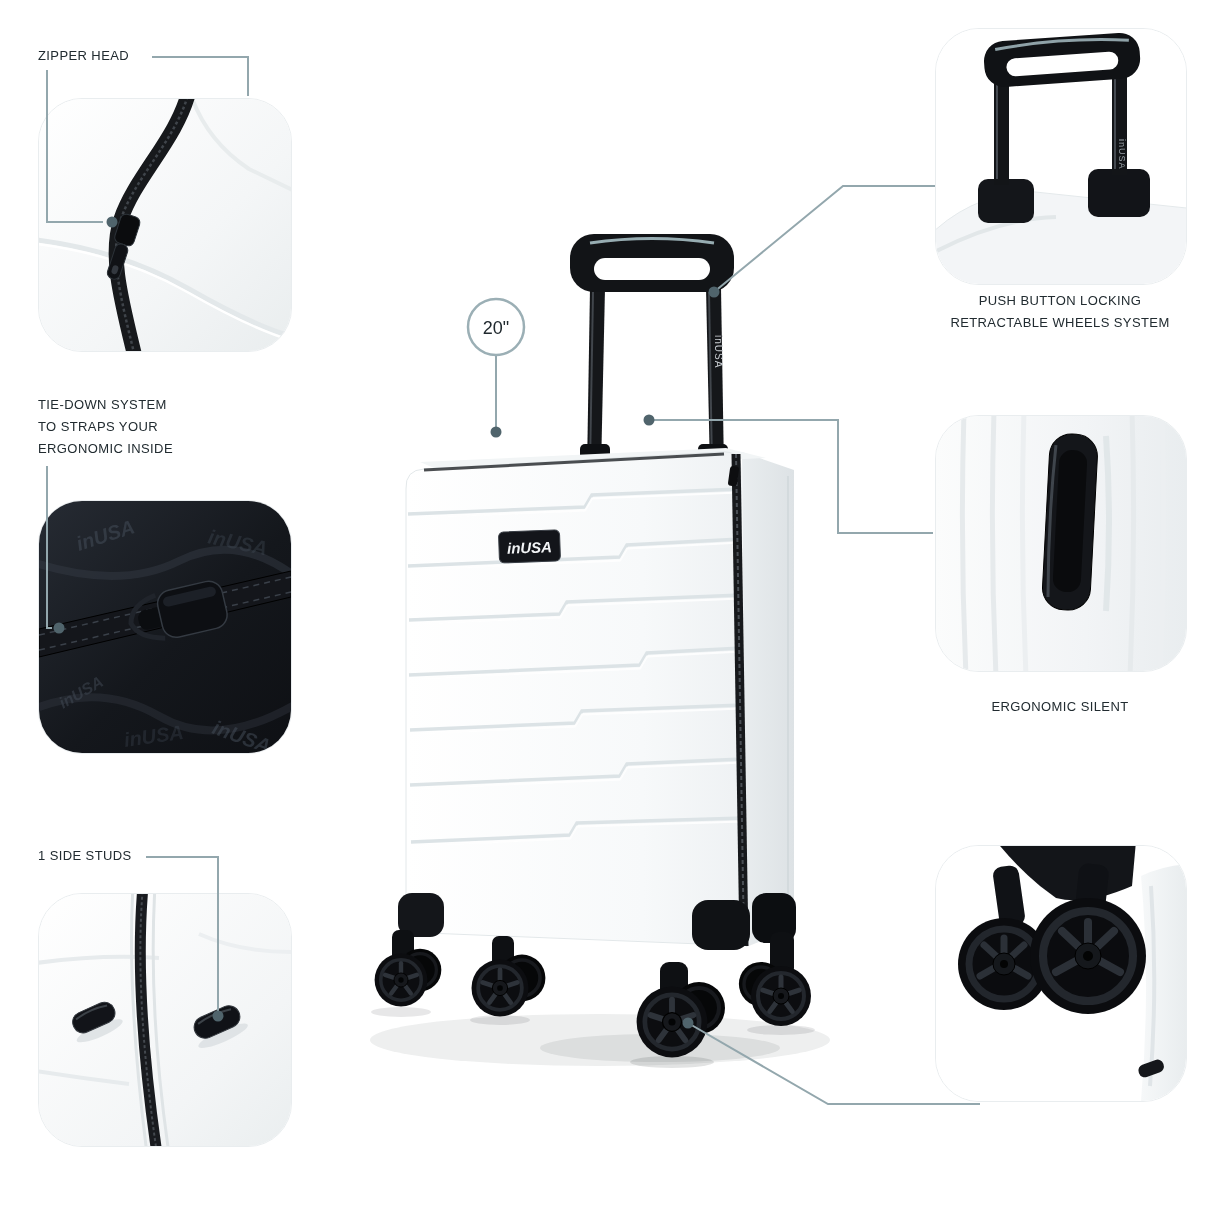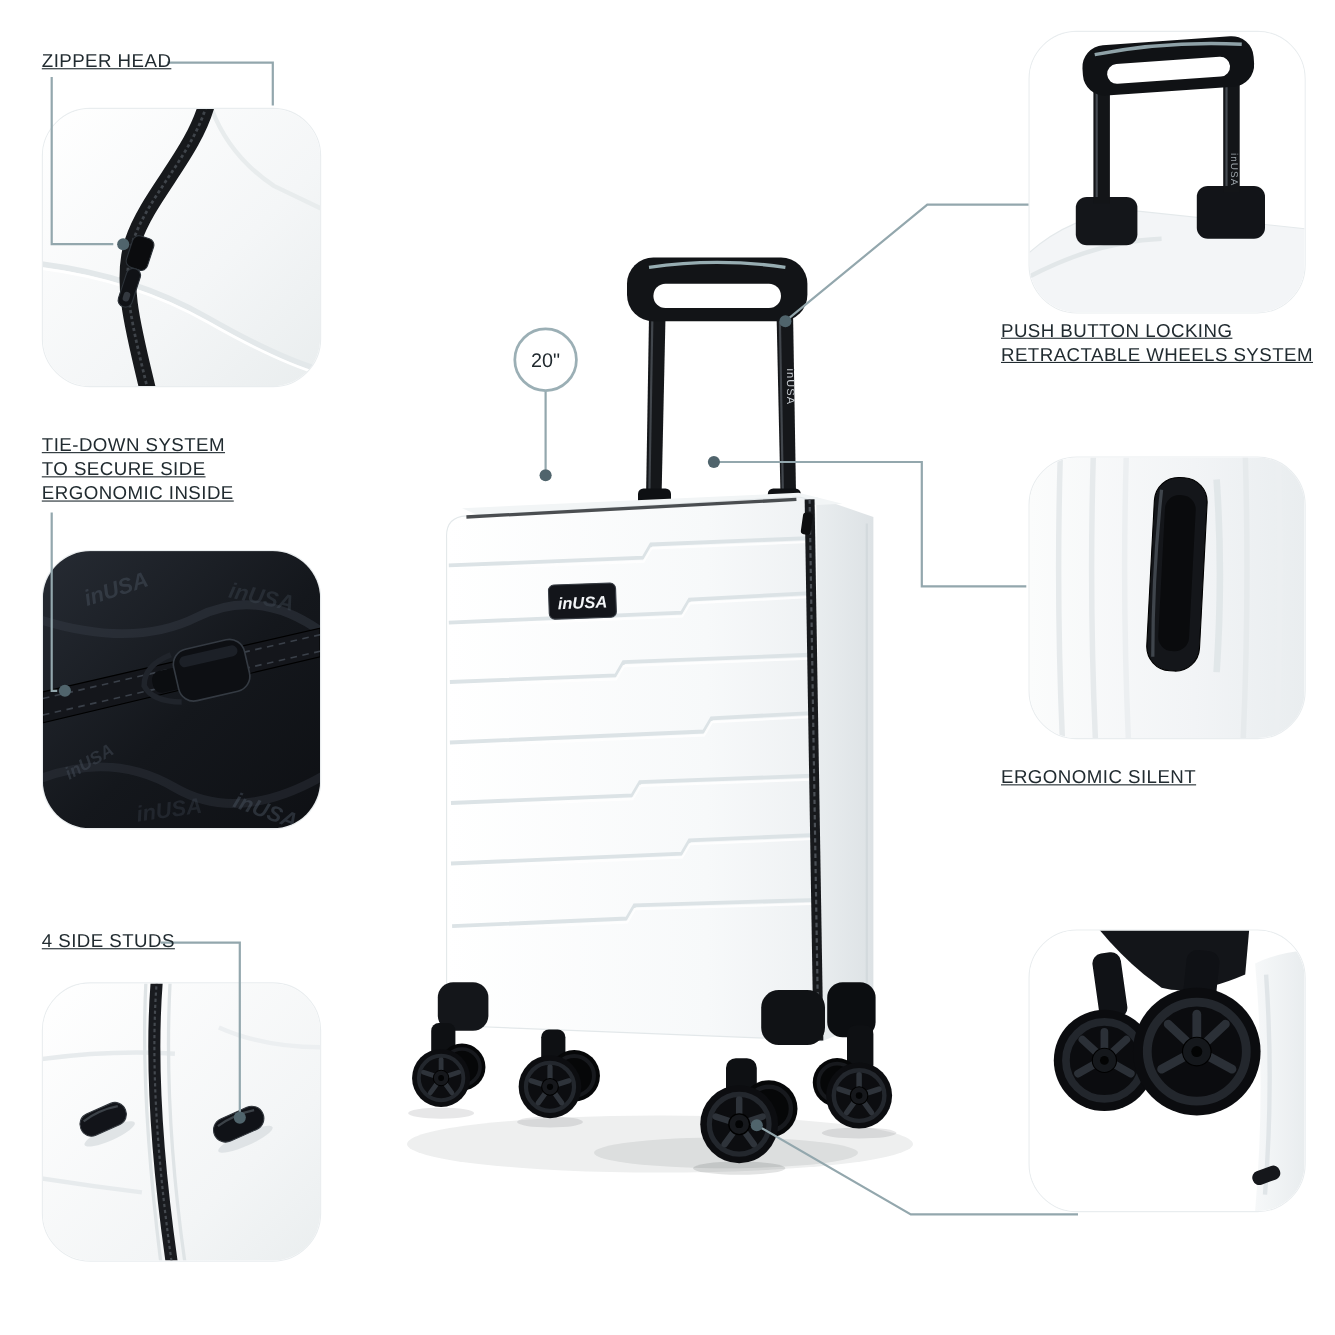--- a/index.html
+++ b/index.html
@@ -1,41 +1,41 @@
 <!DOCTYPE html>
 <html><head>
 <meta charset="utf-8">
 <style>
   html,body{margin:0;padding:0;background:#ffffff;}
   .canvas{position:relative;width:1214px;height:1214px;background:#ffffff;
           font-family:"Liberation Sans",sans-serif;overflow:hidden;}
-  .lbl{position:absolute;z-index:10;font-size:17px;line-height:22px;
-       letter-spacing:.4px;color:#212b30;white-space:nowrap;text-decoration:underline;}
-  .lbl.center{text-align:left;white-space:normal;}
+  .lbl{position:absolute;z-index:10;font-size:13px;line-height:22px;
+       letter-spacing:.4px;color:#212b30;white-space:nowrap;}
+  .lbl.center{text-align:center;white-space:normal;}
   .photo{position:absolute;z-index:1;border-radius:44px;overflow:hidden;
          background:#fff;border:1px solid #e9edef;}
   .photo svg{display:block;width:100%;height:100%;}
   .suitcase{position:absolute;z-index:2;}
   .overlay{position:absolute;inset:0;z-index:9;pointer-events:none;}
   svg text{font-family:"Liberation Sans",sans-serif;}
 </style>
 </head>
 <body>
 
 <div class="canvas">
 
   <div class="lbl" style="left:38px;top:45px">ZIPPER HEAD</div>
 
   <div class="lbl" style="left:38px;top:394px">
     <div>TIE-DOWN SYSTEM</div>
-    <div>TO SECURE SIDE</div>
+    <div>TO STRAPS YOUR</div>
     <div>ERGONOMIC INSIDE</div>
   </div>
 
-  <div class="lbl" style="left:38px;top:845px">4 SIDE STUDS</div>
+  <div class="lbl" style="left:38px;top:845px">1 SIDE STUDS</div>
 
   <div class="lbl center" style="left:910px;top:290px;width:300px">
     <div>PUSH BUTTON LOCKING</div>
     <div>RETRACTABLE WHEELS SYSTEM</div>
   </div>
 
   <div class="lbl center" style="left:910px;top:696px;width:300px">ERGONOMIC SILENT</div>
 
   <div class="lbl center" style="left:910px;top:1106px;width:300px">
   </div>

